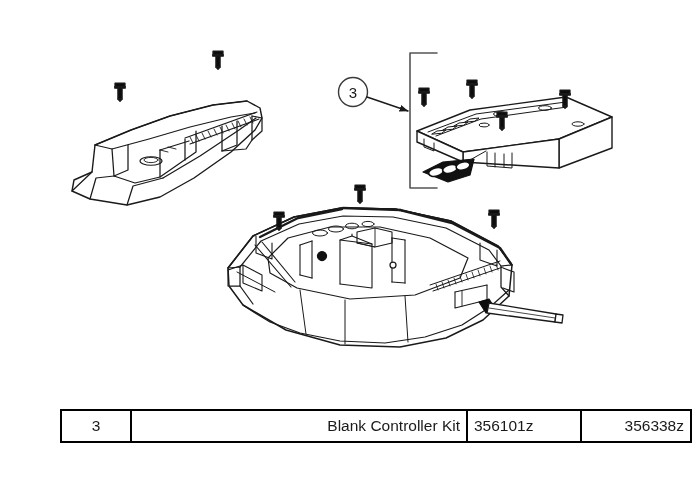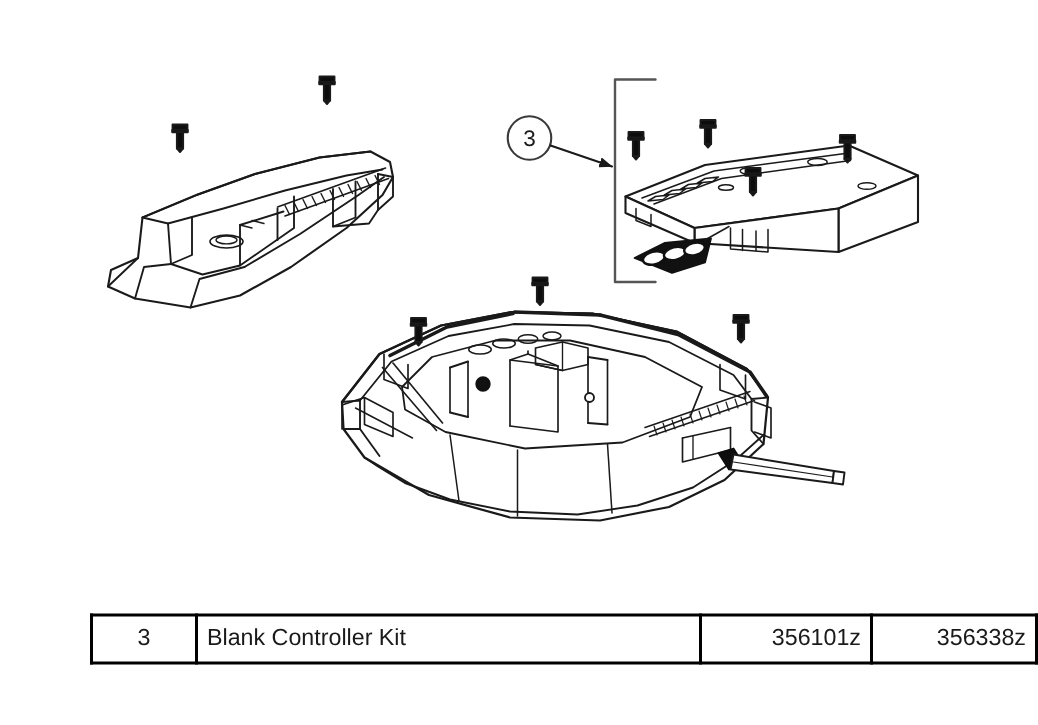--- a/index.html
+++ b/index.html
@@ -54,22 +54,22 @@
     border: 2px solid #000000;
     height: 30px;
     padding: 0 6px;
     font-size: 15.5px;
     line-height: 30px;
     color: #1a1a1a;
     white-space: nowrap;
     overflow: hidden;
   }
   td.col-item    { width: 56px;  text-align: center; }
-  td.col-desc    { width: 322px; text-align: left; }
-  td.col-pn1     { width: 100px; text-align: right; border-radius: 11px; }
+  td.col-desc    { width: 322px; text-align: right; }
+  td.col-pn1     { width: 100px; text-align: left; border-radius: 11px; }
   td.col-pn2     { width: 96px;  text-align: right; }
 </style>
 </head>
 <body>
 
 <div id="diagram-root">
 
   <svg id="exploded-view-svg" viewBox="0 0 692 483" xmlns="http://www.w3.org/2000/svg">
 
     <defs>

